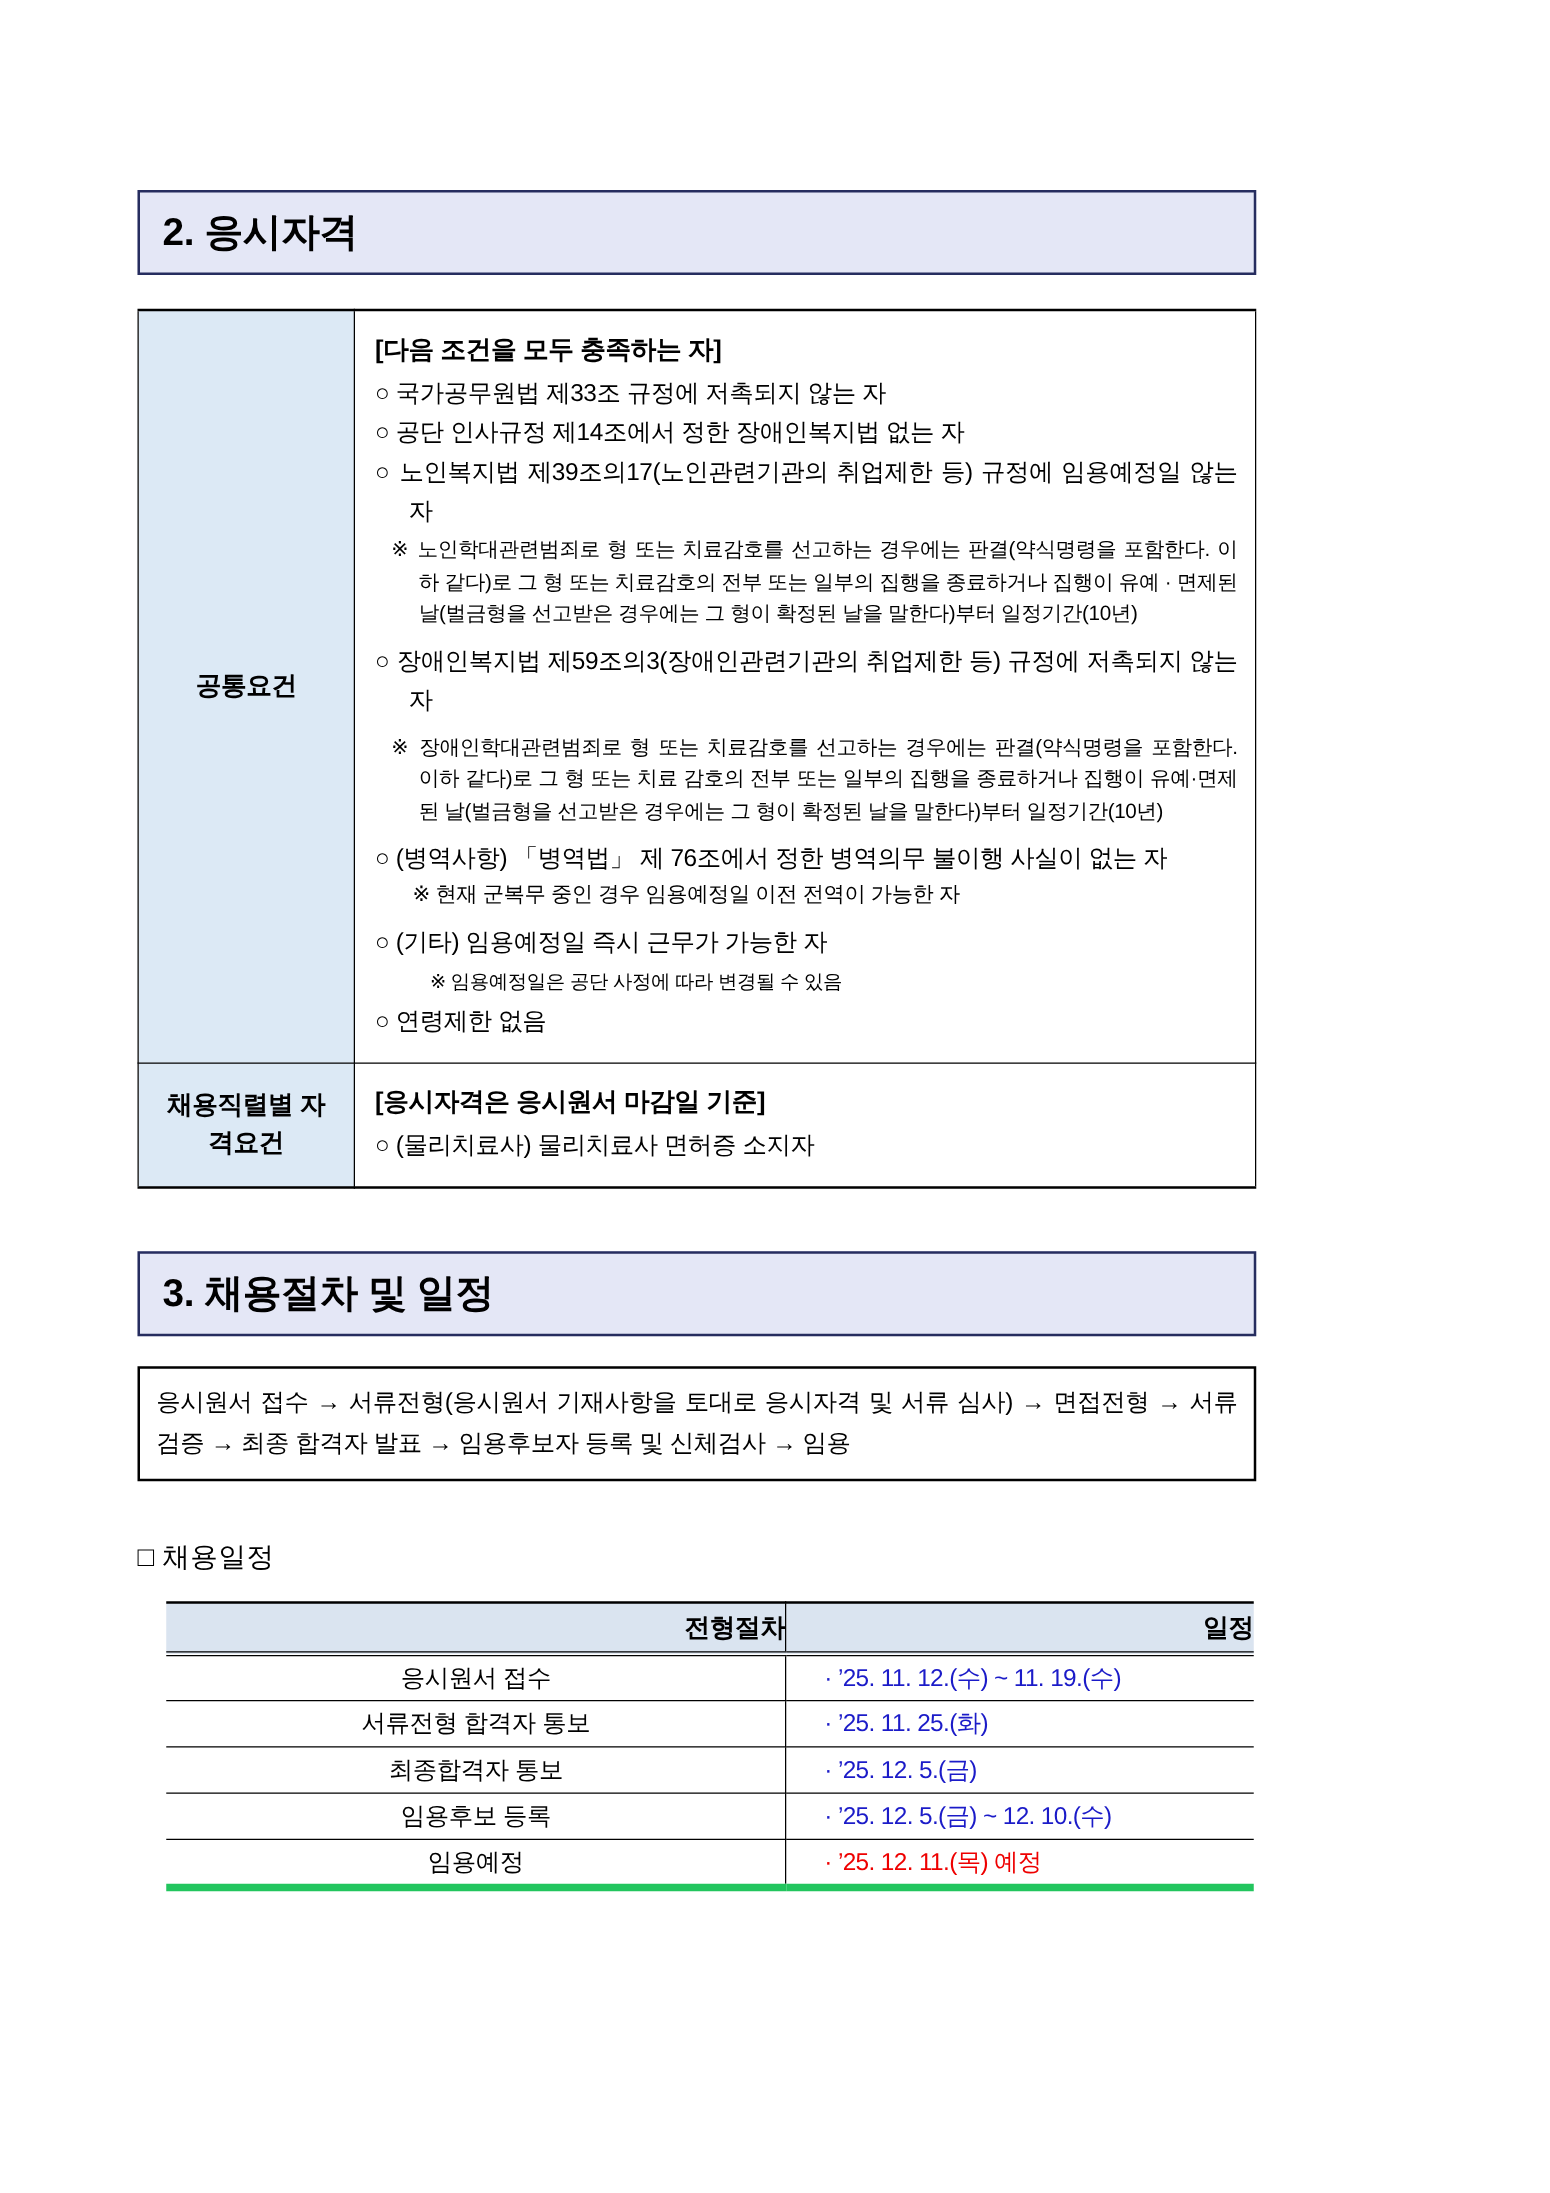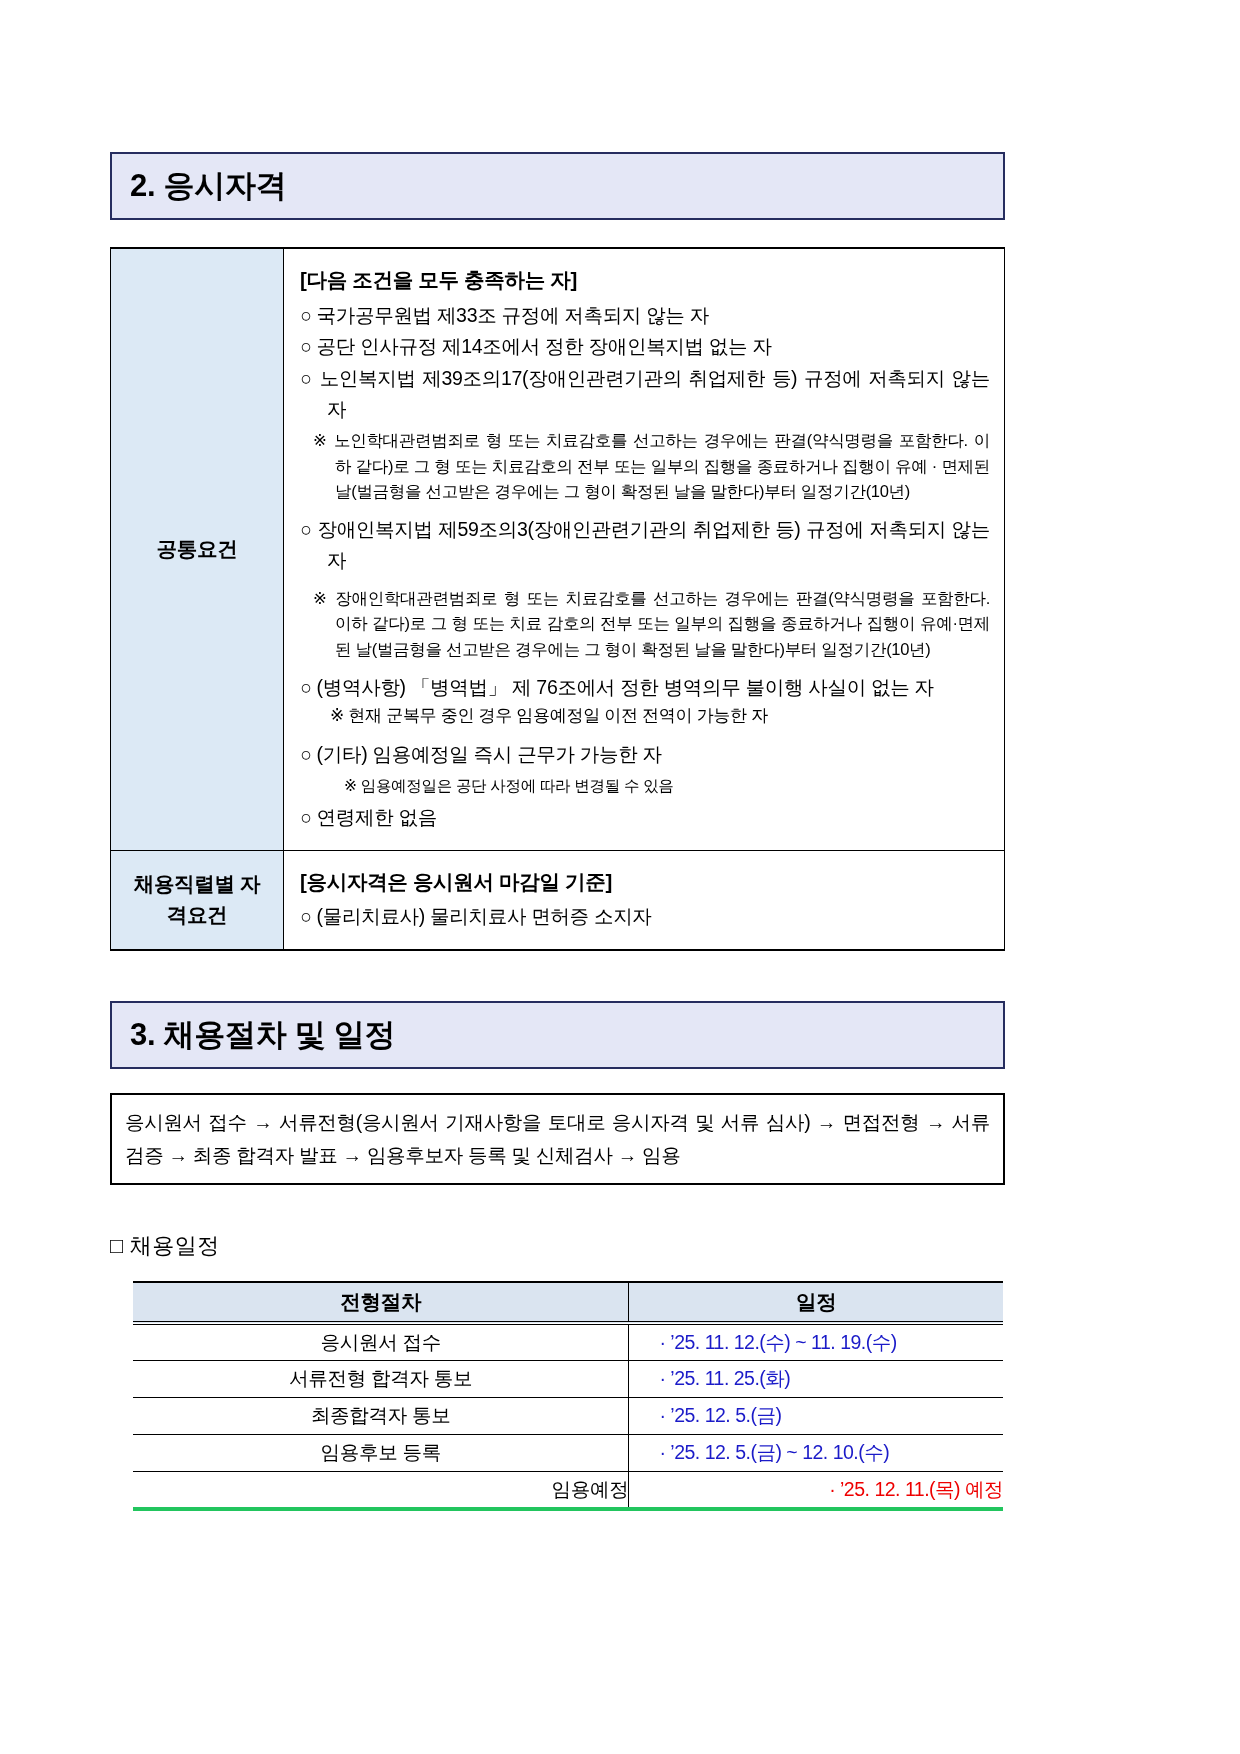--- a/index.html
+++ b/index.html
@@ -68,27 +68,27 @@
   }
 
   
   .schedule-table {
     width:870px; margin:20px 0 0 23px; border-collapse:collapse;
     border-top:2px solid #000;
   }
   .schedule-table th {
     background:var(--schedule_header_bg);
     border-bottom:4px double #000;
-    font-size:20.5px; font-weight:700; padding:5px 0;
+    font-size:20.5px; font-weight:700; padding:5px 0;text-align:right;
   }
   .schedule-table td {
     border-bottom:1px solid #000;
     font-size:19.5px; padding:4px 0; height:37px;
   }
-  .schedule-table tr:last-child td { border-bottom:4px solid #22c55e;text-align:right; }
+  .schedule-table tr:last-child td { border-bottom:6px solid #22c55e; }
   .schedule-table th:first-child, .schedule-table td:first-child {
     width:57%; border-right:1px solid #000;
   }
   .schedule-table td.step-cell { text-align:center; }
   .schedule-table td.date-cell { text-align:left; padding-left:30px; letter-spacing:-0.5px; }
   .c-blue { color:var(--blue); }
   .c-red  { color:var(--red); }
 </style>
 </head>
 <body>
@@ -101,21 +101,21 @@
     </div>
 
     <table class="qual-table">
       <tbody>
           <tr>
         <td class="label-cell">공통요건</td>
         <td class="content-cell">
           <div class="q-heading">[다음 조건을 모두 충족하는 자]</div>
           <div class="q-bullet">○ 국가공무원법 제33조 규정에 저촉되지 않는 자</div>
           <div class="q-bullet">○ 공단 인사규정 제14조에서 정한 장애인복지법 없는 자</div>
-          <div class="q-bullet">○ 노인복지법 제39조의17(장애인관련기관의 취업제한 등) 규정에 저촉되지 않는 자</div>
+          <div class="q-bullet">○ 노인복지법 제39조의17(노인관련기관의 취업제한 등) 규정에 임용예정일 않는 자</div>
           <div class="q-note">※ 노인학대관련범죄로 형 또는 치료감호를 선고하는 경우에는 판결(약식명령을 포함한다. 이하 같다)로 그 형 또는 치료감호의 전부 또는 일부의 집행을 종료하거나 집행이 유예 · 면제된 날(벌금형을 선고받은 경우에는 그 형이 확정된 날을 말한다)부터 일정기간(10년)</div>
           <div class="q-bullet mt">○ 장애인복지법 제59조의3(장애인관련기관의 취업제한 등) 규정에 저촉되지 않는 자</div>
           <div class="q-note mt">※ 장애인학대관련범죄로 형 또는 치료감호를 선고하는 경우에는 판결(약식명령을 포함한다. 이하 같다)로 그 형 또는 치료 감호의 전부 또는 일부의 집행을 종료하거나 집행이 유예·면제된 날(벌금형을 선고받은 경우에는 그 형이 확정된 날을 말한다)부터 일정기간(10년)</div>
           <div class="q-bullet mt">○ (병역사항) 「병역법」 제 76조에서 정한 병역의무 불이행 사실이 없는 자</div>
           <div class="q-subnote">※ 현재 군복무 중인 경우 임용예정일 이전 전역이 가능한 자</div>
           <div class="q-bullet mt">○ (기타) 임용예정일 즉시 근무가 가능한 자</div>
           <div class="q-subnote-sm">※ 임용예정일은 공단 사정에 따라 변경될 수 있음</div>
           <div class="q-bullet">○ 연령제한 없음</div>
         </td>
       </tr>

